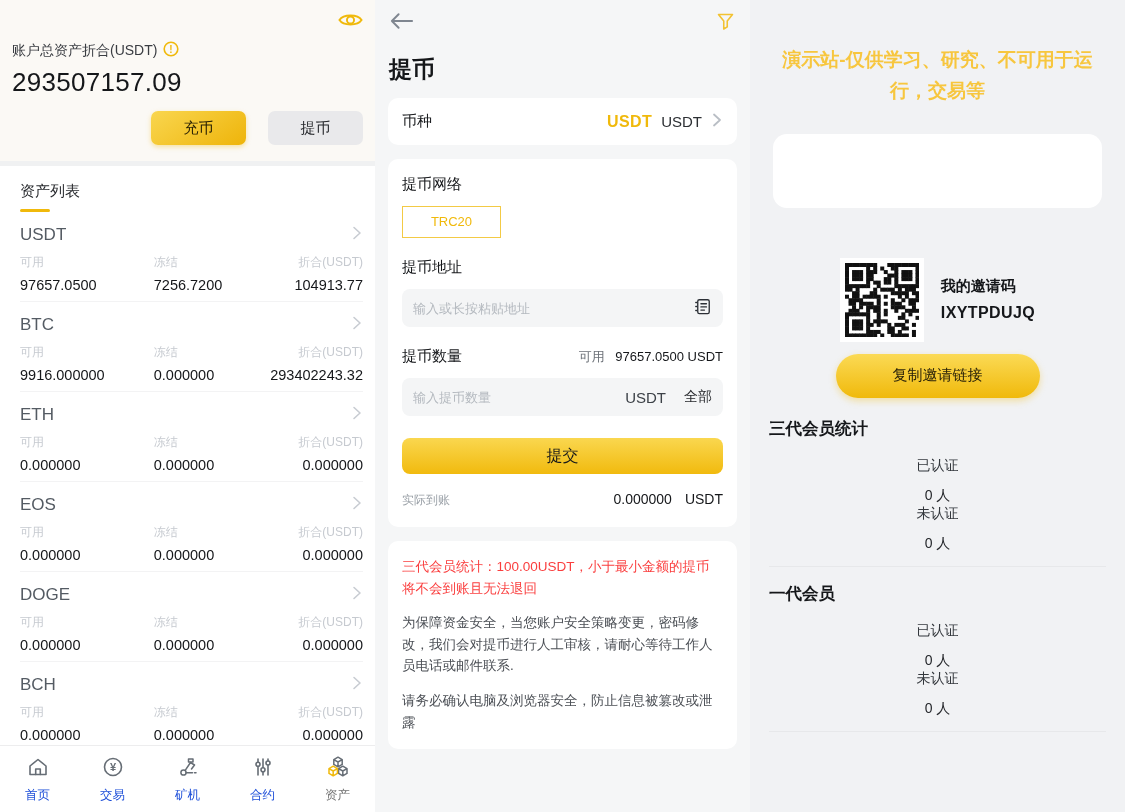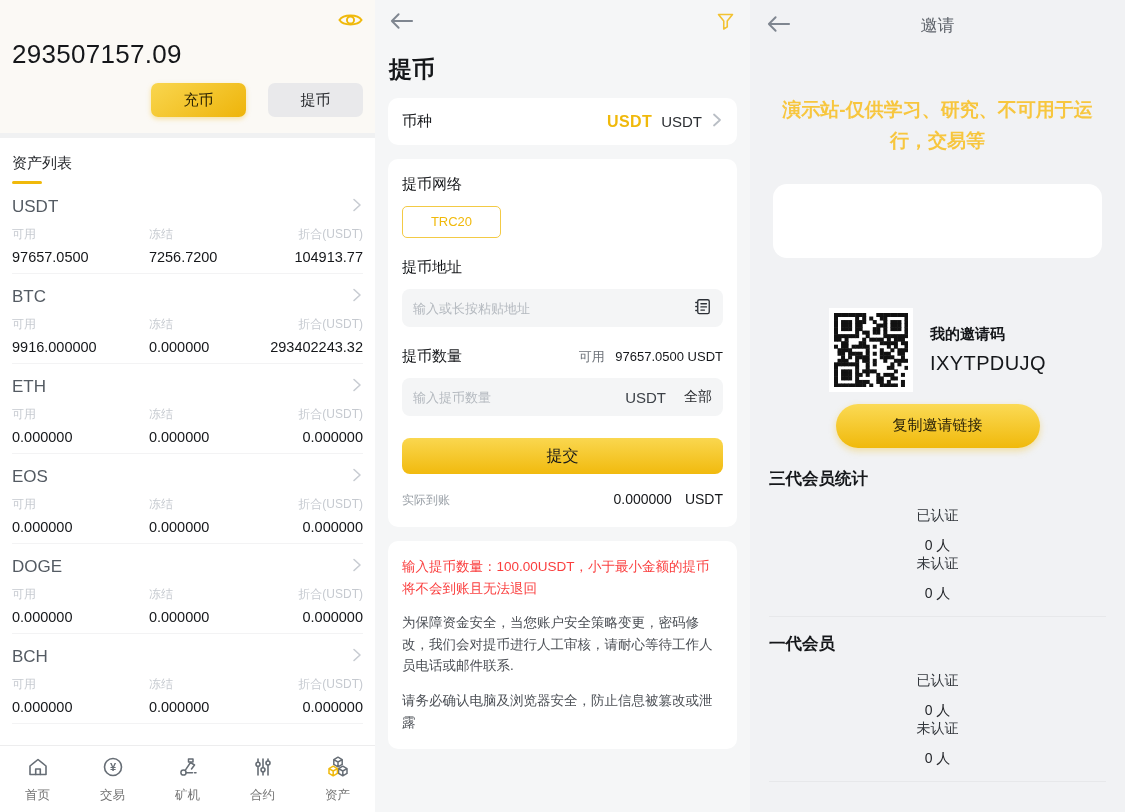--- a/index.html
+++ b/index.html
@@ -11,52 +11,52 @@
   .panel-left { width:375px; height:812px; background:#fff; display:flex; flex-direction:column; }
   .lp-top { background:#fbf9f5; padding:10px 12px 16px; }
   .eye-row { display:flex; justify-content:flex-end; height:22px; }
   .total-label { margin-top:9px; font-size:14px; color:#3a3d42; display:flex; align-items:center; gap:6px; }
   .total-value { font-size:26px; font-weight:400; color:#15171a; margin-top:7px; letter-spacing:.3px; }
   .btn-row { display:flex; justify-content:flex-end; gap:22px; margin-top:13px; }
   .btn-deposit, .btn-withdraw { width:95px; height:34px; border:none; border-radius:7px; font-size:15px; cursor:pointer; font-family:inherit; }
   .btn-deposit { background:linear-gradient(145deg,#f9d64f 0%,#eeb40a 100%); color:#241d03; box-shadow:0 2px 5px rgba(238,180,10,.35); }
   .btn-withdraw { background:#e9e9eb; color:#26282c; }
   .lp-divider { height:5px; background:#f0f1f2; }
-  .lp-list { flex:1; background:#fff; padding:0 12px; overflow:hidden; }
+  .lp-list { flex:1; background:#fff; padding:0 12px; overflow:hidden;margin-left:8px; }
   .list-title-wrap { padding-top:16px; width:max-content; }
   .list-title { font-size:15px; color:#26282c; }
   .title-underline { width:30px; height:3px; background:#f0b90b; border-radius:2px; margin-top:8px; }
   .asset-row { height:90px; border-bottom:1px solid #f3f3f4; }
   .ar-head { display:flex; justify-content:space-between; align-items:center; padding-top:13px; }
   .ar-symbol { font-size:17px; color:#545b63; }
   .ar-cols { display:flex; margin-top:9px; }
   .ar-col { width:39%; }
   .ar-col:nth-child(2){ width:29%; }
   .ar-col:last-child { width:32%; text-align:right; }
   .ar-label { font-size:12px; color:#c6cad0; display:block; }
   .ar-value { font-size:14.5px; color:#15171a; margin-top:6px; display:block; }
   .lp-nav { height:67px; border-top:1px solid #ededee; display:flex; background:#fff; }
   .nav-item { flex:1; display:flex; flex-direction:column; align-items:center; justify-content:center; gap:4px; cursor:pointer; }
-  .nav-label { font-size:12.5px; color:#737373; }
+  .nav-label { font-size:12.5px; color:#1d4ed8; }
   .nav-item.active .nav-label { color:#737373; }
 
   
   .panel-mid { width:375px; height:812px; background:#f5f6f7; overflow:hidden; }
   .mid-header { height:46px; display:flex; align-items:center; justify-content:space-between; padding:0 14px; }
   .mid-title { font-size:23px; font-weight:700; color:#15171a; margin:8px 14px 13px; }
   .card { background:#fff; border-radius:10px; margin:0 13px 14px; }
   .card1 { display:flex; align-items:center; justify-content:space-between; height:47px; padding:0 14px; }
   .coin-label { font-size:15px; color:#15171a; }
   .coin-right { display:flex; align-items:center; gap:9px; cursor:pointer; }
   .coin-badge { color:#f0b90b; font-weight:800; font-size:16px; letter-spacing:.4px; }
   .coin-name { font-size:15px; color:#2c2f33; }
   .card2 { padding:16px 14px 18px; }
   .sec-label { font-size:15px; color:#15171a; }
   .chip { display:inline-block; margin-top:12px; width:99px; height:32px; line-height:30px; text-align:center;
-          border:1px solid #f3ca45; border-radius:5px; color:#f0b90b; font-size:13px; background:#fff; cursor:pointer; }
+          border:1px solid #f3ca45; border-radius:0; color:#f0b90b; font-size:13px; background:#fff; cursor:pointer; }
   .mt20 { margin-top:20px; }
   .input-box { margin-top:12px; background:#f4f5f6; border-radius:8px; height:38px; display:flex; align-items:center; padding:0 11px; }
   .input-box input { flex:1; border:none; outline:none; background:transparent; font-size:13px; color:#33373c; font-family:inherit; }
   .input-box input::placeholder { color:#b4b9bf; }
   .amount-head { margin-top:20px; display:flex; justify-content:space-between; align-items:baseline; }
   .avail { font-size:13px; }
   .avail-label { color:#6c7178; }
   .avail-value { color:#15171a; margin-left:7px; }
   .amount-right { display:flex; align-items:center; gap:18px; }
   .amount-unit { font-size:15px; color:#3c4147; }
@@ -77,21 +77,21 @@
   .panel-right { width:375px; height:812px; background:#f1f2f4; overflow:hidden; }
   .r-header { height:50px; display:flex; align-items:center; justify-content:center; position:relative; }
   .r-back { position:absolute; left:16px; top:14px; cursor:pointer; }
   .r-title { font-size:17px; color:#5f646b; }
   .logo-wrap { display:flex; justify-content:center; margin-top:53px; }
   .demo-text { margin:44px 26px 0; text-align:center; color:#f7c63e; font-weight:800; font-size:19px; line-height:1.65; }
   .white-box { margin:27px 23px 0; height:74px; background:#fff; border-radius:14px; }
   .qr-row { display:flex; align-items:center; justify-content:center; gap:17px; margin-top:50px; }
   .qr-box { width:84px; height:84px; background:#fff; padding:5px; }
   .invite-label { font-size:15px; font-weight:700; color:#15171a; }
-  .invite-code { font-size:20px; font-weight:400; color:#15171a; margin-top:8px; letter-spacing:.4px; }
+  .invite-code { font-size:16px; font-weight:700; color:#15171a; margin-top:8px; letter-spacing:.4px; }
   .copy-btn { margin:12px auto 0; width:204px; height:44px; border-radius:22px; border:none; font-family:inherit;
               background:linear-gradient(180deg,#fbda55 0%,#f0b90b 100%); font-size:15px; color:#2b2309; cursor:pointer;
               display:flex; align-items:center; justify-content:center; box-shadow:0 3px 7px rgba(240,185,11,.35); }
   .stats { margin:20px 19px 0; }
   .stat-title { font-size:16.5px; font-weight:700; color:#15171a; }
   .stat-cols { display:flex; text-align:center; margin-top:17px;flex-direction:column; }
   .stat-col { flex:1; }
   .stat-label { font-size:14px; color:#33373c; }
   .stat-value { font-size:14px; color:#26282c; margin-top:12px; }
   .stat-divider { border-bottom:1px solid #e7e8ea; margin-top:13px; }
@@ -106,20 +106,29 @@
   <div class="panel-left">
     <div class="lp-top">
       <div class="eye-row">
         <span>
           <svg width="25" height="20" viewBox="0 0 26 20">
               <path d="M1.5 10 C5.5 3.8 20.5 3.8 24.5 10 C20.5 16.2 5.5 16.2 1.5 10 Z" stroke="#f0b90b" stroke-width="2" fill="none"></path>
               <circle cx="13" cy="10" r="3.7" stroke="#f0b90b" stroke-width="2" fill="none"></circle>
             </svg>
         </span>
       </div>
+      <div class="total-label">
+        <span>账户总资产折合(USDT)</span>
+        <span>
+          <svg width="16" height="16" viewBox="0 0 16 16">
+              <circle cx="8" cy="8" r="6.8" stroke="#f0b90b" stroke-width="1.6" fill="none"></circle>
+              <text x="8" y="11.6" font-size="10" font-weight="bold" fill="#f0b90b" text-anchor="middle">!</text>
+            </svg>
+        </span>
+      </div>
       <div class="total-value">293507157.09</div>
       <div class="btn-row">
         <button class="btn-deposit">充币</button>
         <button class="btn-withdraw">提币</button>
       </div>
     </div>
     <div class="lp-divider"></div>
     <div class="lp-list">
       <div class="list-title-wrap">
         <div class="list-title">资产列表</div>
@@ -375,35 +384,27 @@
       <div class="actual-row">
         <span class="actual-label">实际到账</span>
         <span class="actual-right">
           <span class="actual-value">0.000000</span>
           <span class="actual-unit">USDT</span>
         </span>
       </div>
     </div>
 
     <div class="card card3">
-      <div class="warn-text">输入提币数量：100.00USDT，小于最小金额的提币将不会到账且无法退回</div>
+      <div class="warn-text">三代会员统计：100.00USDT，小于最小金额的提币将不会到账且无法退回</div>
       <div class="note-text">为保障资金安全，当您账户安全策略变更，密码修改，我们会对提币进行人工审核，请耐心等待工作人员电话或邮件联系.</div>
       <div class="note-text">请务必确认电脑及浏览器安全，防止信息被篡改或泄露</div>
     </div>
   </div>
 
   <div class="panel-right">
-    <div class="r-header">
-      <span class="r-back">
-        <svg width="25" height="20" viewBox="0 0 26 20" fill="none" stroke="#7f8690" stroke-width="2" stroke-linecap="round" stroke-linejoin="round">
-            <path d="M10 3 L3 10 L10 17 M3 10 H24"></path>
-          </svg>
-      </span>
-      <span class="r-title">邀请</span>
-    </div>
 
 
     <div class="demo-text">演示站-仅供学习、研究、不可用于运行，交易等</div>
     <div class="white-box"></div>
 
     <div class="qr-row">
       <div class="qr-box"><svg id="qr-svg" width="74" height="74" viewBox="0 0 74 74">
             <rect width="74" height="74" fill="#fff"></rect>
             <rect x="0.00" y="0.00" width="4" height="4" fill="#111"></rect>
             <rect x="3.52" y="0.00" width="4" height="4" fill="#111"></rect>

